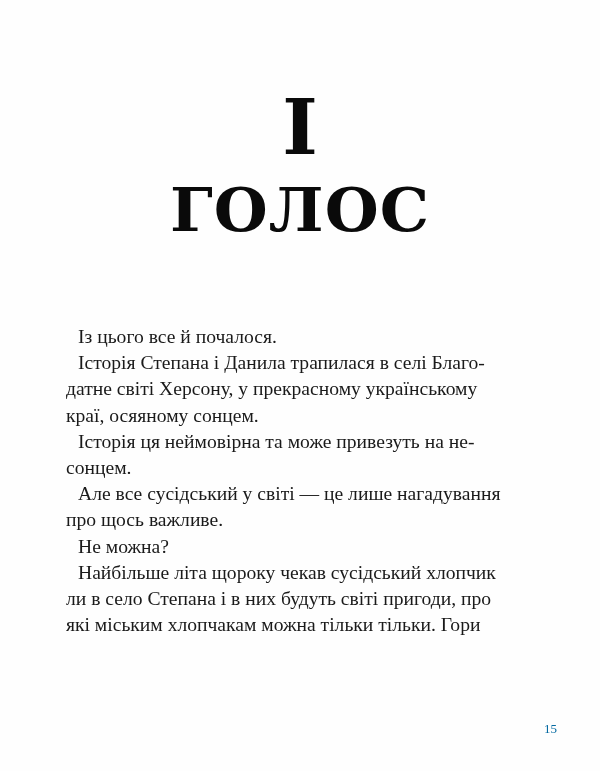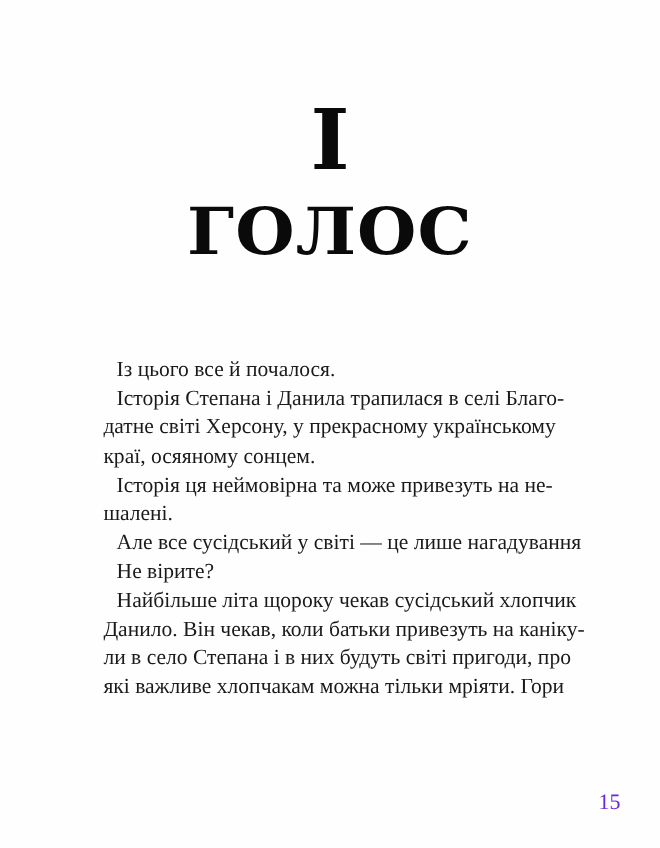--- a/index.html
+++ b/index.html
@@ -12,45 +12,44 @@
   }
   .chapter-title {
     position: absolute; left: 0; width: 600px; top: 176px; text-align: center;
     font-family: "DejaVu Serif", serif; font-weight: bold; font-size: 62px; line-height: 70px;
     color: #0a0a0a; letter-spacing: 1px; transform: scaleY(0.95);
   }
   .body-text {
     position: absolute; left: 66px; top: 324px; width: 470px;
     font-family: "Liberation Serif", serif; font-size: 19.6px; line-height: 26.2px;
     color: #1a1a1a;
-    margin-left: 28px;
   }
   .line { white-space: nowrap; display: block; }
   .indent { padding-left: 12px; }
   .page-number {
     position: absolute; left: 544px; top: 718px;
-    font-family: "Liberation Serif", serif; font-size: 20px; line-height: 22px; color: #6d28d9; text-align: center;
+    font-family: "Liberation Serif", serif; font-size: 13px; line-height: 22px; color: #0369a1; text-align: center;
   }
 </style>
 </head>
 <body>
 
 <div class="page">
   <div class="chapter-num">I</div>
   <div class="chapter-title">ГОЛОС</div>
 
   <div class="body-text">
     <span class="line indent">Із цього все й почалося.</span>
     <span class="line indent">Історія Степана і Данила трапилася в селі Благо-</span>
     <span class="line">датне світі Херсону, у прекрасному українському</span>
     <span class="line">краї, осяяному сонцем.</span>
     <span class="line indent">Історія ця неймовірна та може привезуть на не-</span>
-    <span class="line">шалені.</span>
+    <span class="line">сонцем.</span>
     <span class="line indent">Але все сусідський у світі — це лише нагадування</span>
-    <span class="line indent">Не вірите?</span>
+    <span class="line">про щось важливе.</span>
+    <span class="line indent">Не можна?</span>
     <span class="line indent">Найбільше літа щороку чекав сусідський хлопчик</span>
-    <span class="line">Данило. Він чекав, коли батьки привезуть на каніку-</span>
     <span class="line">ли в село Степана і в них будуть світі пригоди, про</span>
-    <span class="line">які важливе хлопчакам можна тільки мріяти. Гори</span>
+    <span class="line">які міським хлопчакам можна тільки тільки. Гори</span>
   </div>
 
   <div class="page-number">15</div>
 </div>
 
 </body></html>

